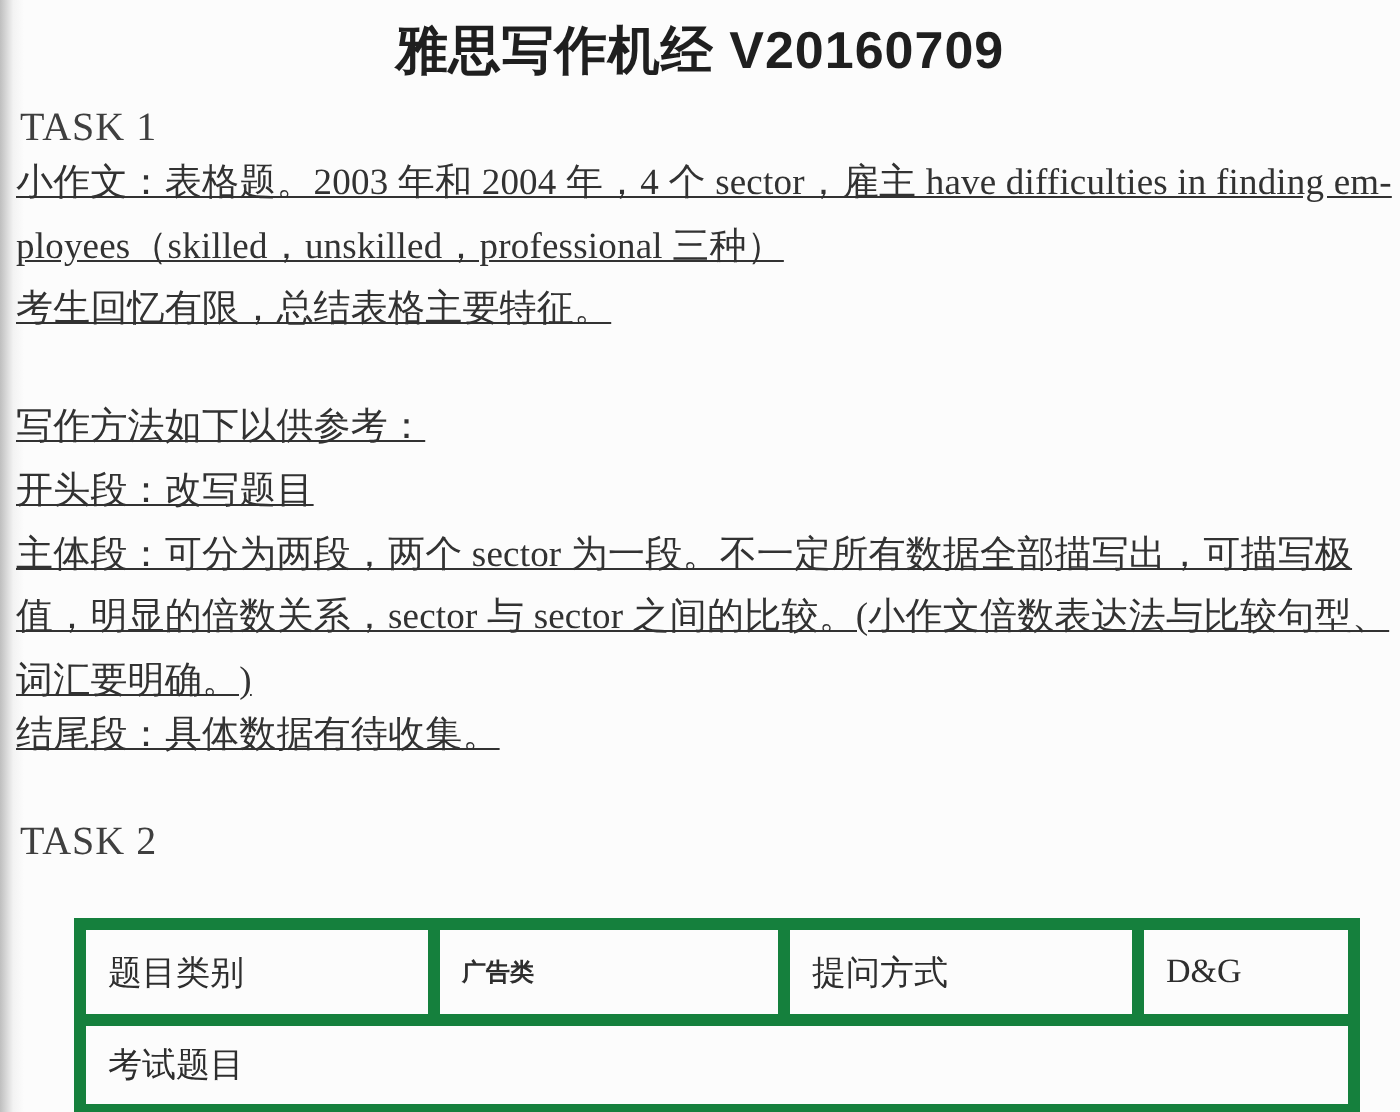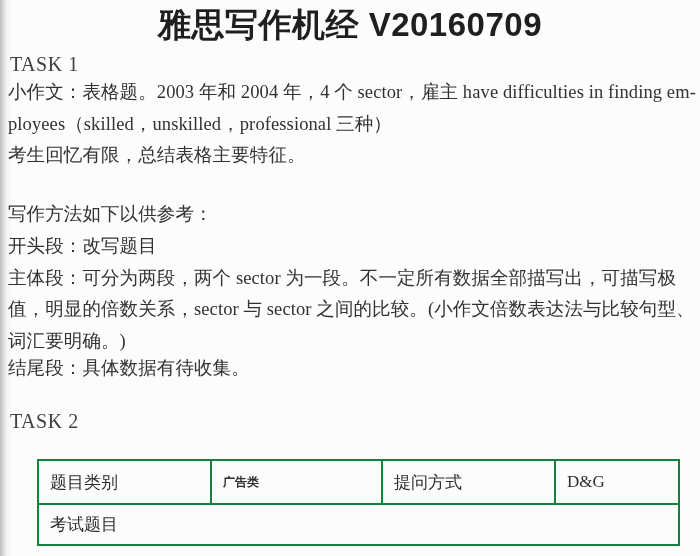--- a/index.html
+++ b/index.html
@@ -15,51 +15,52 @@
     position: absolute; left: 0; top: 0; bottom: 0; width: 12px;
     background: linear-gradient(to right, rgba(140,140,140,0.55), rgba(200,200,200,0.18) 55%, rgba(255,255,255,0));
     pointer-events: none;
   }
   .doc-title {
     position: absolute; top: 8px; left: 0; right: 0;
     margin: 0;
     text-align: center;
     font-family: "Liberation Sans", "DejaVu Sans", sans-serif;
     font-weight: 700;
-    font-size: 33px;
+    font-size: 26px;
     line-height: 34px;
     color: #1f1f1f;
     letter-spacing: 0.5px;
   }
   .task-heading {
     position: absolute; left: 10px;
     font-size: 20px;
     color: #3f3f3f;
     letter-spacing: 0.5px;
     white-space: nowrap;
   }
   .body-line {
     position: absolute; left: 8px;
     font-size: 18.5px;
     line-height: 25px;
     color: #323232;
     white-space: nowrap;
     letter-spacing: 0.1px;
+    text-decoration: underline;
   }
   .exam-table {
     position: absolute;
     left: 37px; top: 459px;
     width: 643px;
     border-collapse: collapse;
     table-layout: fixed;
     font-size: 17px;
     color: #2e2e2e;
   }
   .exam-table td {
-    border: 2px solid #15803d;
+    border: 6px solid #15803d;
     padding: 0 0 0 11px;
     vertical-align: middle;
     white-space: nowrap;
     overflow: hidden;
   }
   .exam-table tr.row-1 td { height: 42px; }
   .exam-table tr.row-2 td { height: 39px; }
   .cell-bold {
     font-family: "Liberation Sans", "DejaVu Sans", sans-serif;
     font-weight: 700;

